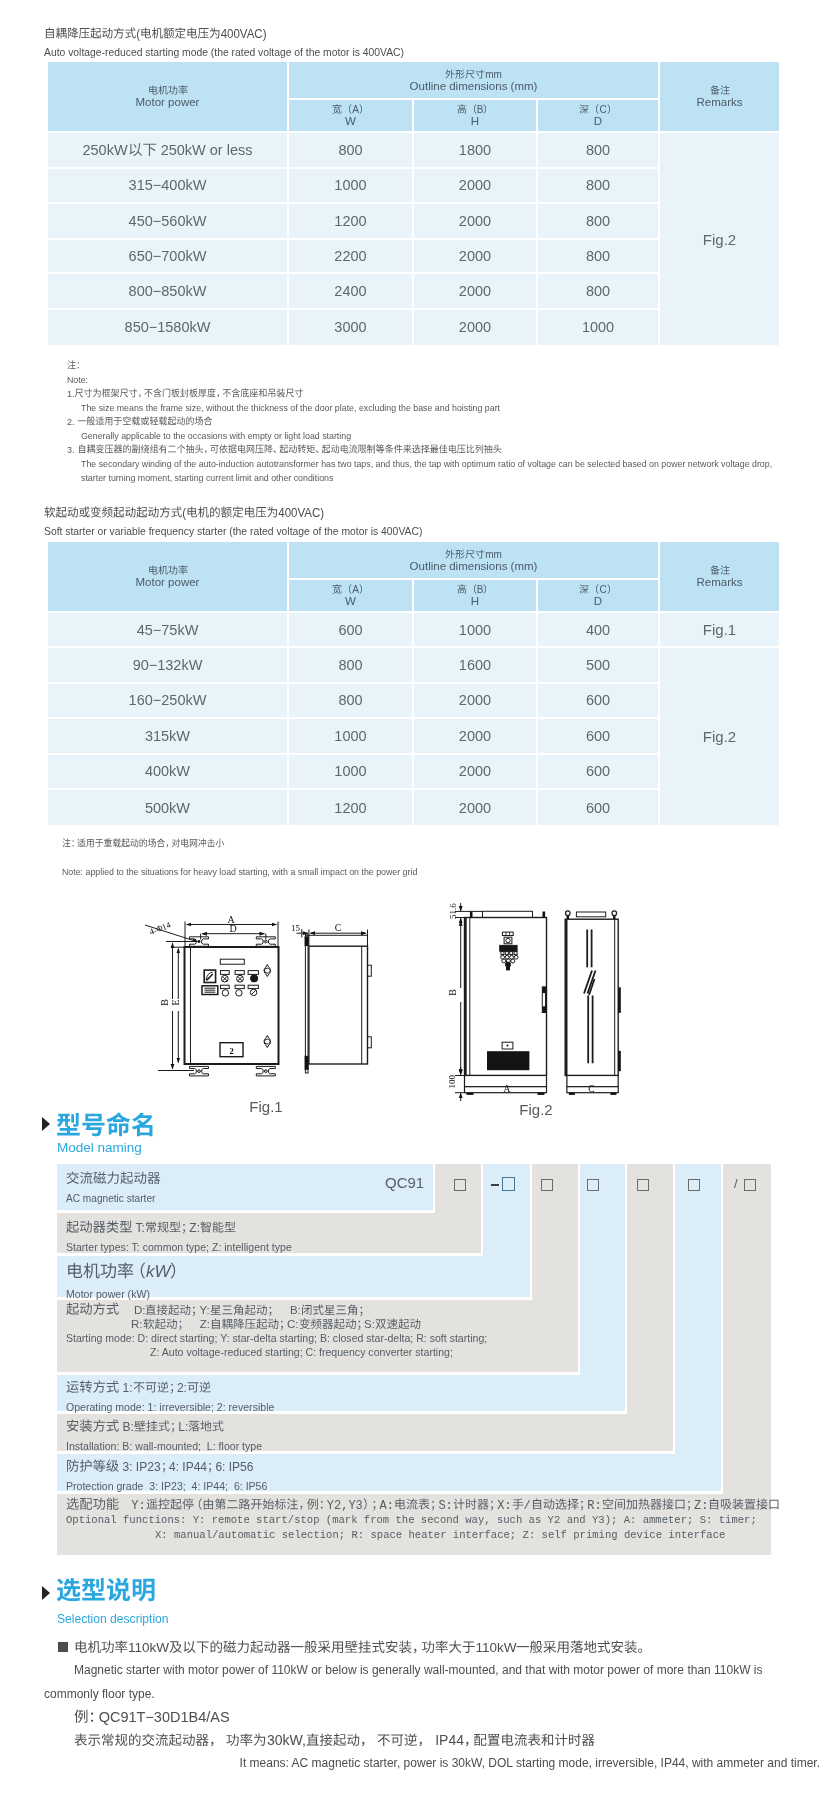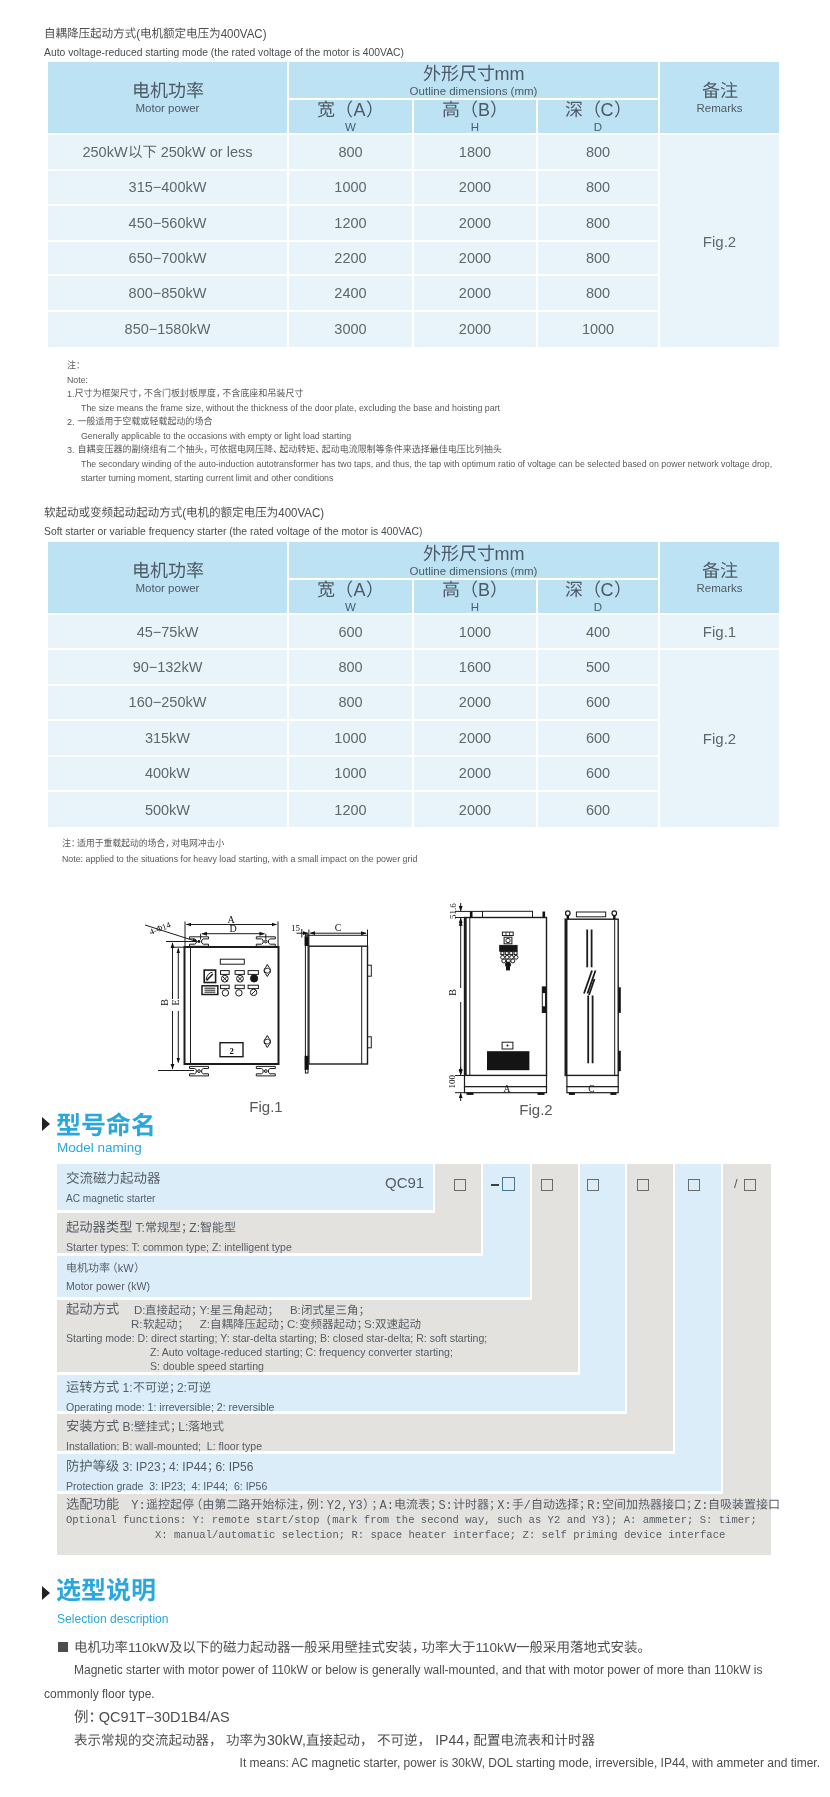--- a/index.html
+++ b/index.html
@@ -6,21 +6,21 @@
   body{width:830px;height:1797px;position:relative;background:#fff;transform:translateZ(0);
        font-family:"Liberation Sans", sans-serif;}
   .abs{position:absolute;}
   svg.k{height:1em;vertical-align:-0.12em;fill:currentColor;overflow:visible;}
   table{border-collapse:separate;border-spacing:0;table-layout:fixed;}
   td{padding:0;text-align:center;vertical-align:middle;}
   .hd{background:#bce2f3;color:#4c5a66;}
   .bd{background:#e9f4fa;color:#5d676f;font-size:14.5px;}
   .br{border-right:2px solid #fff;}
   .bb{border-bottom:2px solid #fff;}
-  .cn{font-size:18px;}
+  .cn{font-size:10px;}
   .en{font-size:11.5px;}
   .note{font-size:9.7px;color:#58595b;line-height:14px;}
   .cx{display:inline-block;transform:scaleX(0.93);transform-origin:0 0;white-space:pre;}
   .ex{display:inline-block;transform:scaleX(0.90);transform-origin:0 0;white-space:pre;font-size:9.8px;}
   .ten{display:inline-block;transform:scaleX(0.9);transform-origin:0 0;white-space:pre;font-size:11.5px;}
   .nmen{display:inline-block;transform:scaleX(0.96);transform-origin:0 0;white-space:pre;font-size:11px;}
   .h2blue{color:#2ba7e0;}
 </style>
 </head>
 <body>
@@ -572,21 +572,21 @@
           <use href="#u573A" x="9700"></use>
           <use href="#u5408" x="10700"></use>
           <use href="#uFF0C" x="11700"></use>
           <use href="#u5BF9" x="12400"></use>
           <use href="#u7535" x="13400"></use>
           <use href="#u7F51" x="14400"></use>
           <use href="#u51B2" x="15400"></use>
           <use href="#u51FB" x="16400"></use>
           <use href="#u5C0F" x="17400"></use>
         </svg></span></div>
-  <div style="margin-top:1px;"><span class="ex">Note: applied to the situations for heavy load starting, with a small impact on the power grid</span></div>
+  <div style="margin-top:14px;"><span class="ex">Note: applied to the situations for heavy load starting, with a small impact on the power grid</span></div>
 </div>
 
 <svg class="abs" style="left:120px;top:895px;transform:translateZ(0);" width="560" height="230" viewBox="120 895 560 230">
 <defs>
 <marker id="ar" viewBox="0 0 10 10" refX="9" refY="5" markerWidth="5.5" markerHeight="5.5" orient="auto-start-reverse">
         <path d="M0,1.5 L10,5 L0,8.5 z" fill="#111"></path>
       </marker>
 </defs>
 <g stroke="#1c1c1c" fill="none" stroke-width="1">
 
@@ -889,21 +889,21 @@
         </svg>Z:<svg class="k" style="width:3em" viewBox="0 0 3000 1000">
           <use href="#u667A" x="0"></use>
           <use href="#u80FD" x="1000"></use>
           <use href="#u578B" x="2000"></use>
         </svg></span></div>
   <div style="margin-top:1px;"><span class="nmen">Starter types: T: common type; Z: intelligent type</span></div>
 </div>
 
 <div class="abs" style="left:57px;top:1256px;width:473px;height:41px;background:#daedf9;"></div>
 <div class="abs" style="left:66px;top:1262px;color:#555d65;">
-  <div style="font-size:11px;"><svg class="k" style="width:4.7em" viewBox="0 0 4700 1000">
+  <div style="font-size:17px;font-style:italic;"><svg class="k" style="width:4.7em" viewBox="0 0 4700 1000">
         <use href="#u7535" x="0"></use>
         <use href="#u673A" x="1000"></use>
         <use href="#u529F" x="2000"></use>
         <use href="#u7387" x="3000"></use>
         <use href="#uFF08" x="3700"></use>
       </svg>kW<svg class="k" style="width:0.7em" viewBox="0 0 700 1000">
         <use href="#uFF09" x="0"></use>
       </svg></div>
   <div style="margin-top:2px;"><span class="nmen">Motor power (kW)</span></div>
 </div>
@@ -957,21 +957,20 @@
         <use href="#u52A8" x="4000"></use>
         <use href="#uFF1B" x="5000"></use>
       </svg>S:<svg class="k" style="width:4em" viewBox="0 0 4000 1000">
         <use href="#u53CC" x="0"></use>
         <use href="#u901F" x="1000"></use>
         <use href="#u8D77" x="2000"></use>
         <use href="#u52A8" x="3000"></use>
       </svg></div>
   <div><span class="nmen">Starting mode: D: direct starting; Y: star-delta starting; B: closed star-delta; R: soft starting;</span></div>
   <div style="padding-left:84px;"><span class="nmen">Z: Auto voltage-reduced starting; C: frequency converter starting;</span></div>
-  <div style="padding-left:84px;"><span class="nmen">S: double speed starting</span></div>
 </div>
 
 <div class="abs" style="left:57px;top:1375px;width:568px;height:36px;background:#daedf9;"></div>
 <div class="abs" style="left:66px;top:1378px;color:#555d65;">
   <div><span style="font-size:13.3px;"><svg class="k" style="width:4em" viewBox="0 0 4000 1000">
           <use href="#u8FD0" x="0"></use>
           <use href="#u8F6C" x="1000"></use>
           <use href="#u65B9" x="2000"></use>
           <use href="#u5F0F" x="3000"></use>
         </svg></span><span style="font-size:12px;"> 1:<svg class="k" style="width:3.7em" viewBox="0 0 3700 1000">

